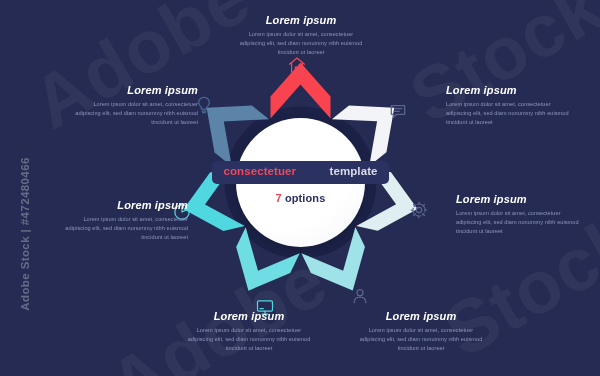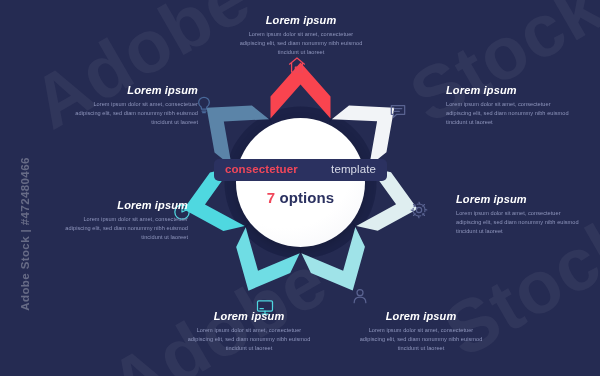--- a/index.html
+++ b/index.html
@@ -67,24 +67,24 @@
     background: #2b3160;
     border-radius: 5px;
     padding: 5px 11px 6px;
     font-size: 11.5px;
     font-weight: 700;
     letter-spacing: .1px;
     white-space: nowrap;
     line-height: 1;
   }
   .c-accent { color: #f0475a; }
-  .c-light  { color: #d8dbe8; font-weight: 400; margin-left: 30px; }
+  .c-light  { color: #d8dbe8; font-weight: 700; margin-left: 30px; }
   .center-sub {
     margin-top: 8px;
-    font-size: 15px;
+    font-size: 11px;
     font-weight: 700;
     color: #2b3160;
     letter-spacing: .1px;
     white-space: nowrap;
   }
   .center-sub .num { color: #f0475a; }
 
   
   .seg-icon {
     position: absolute;

